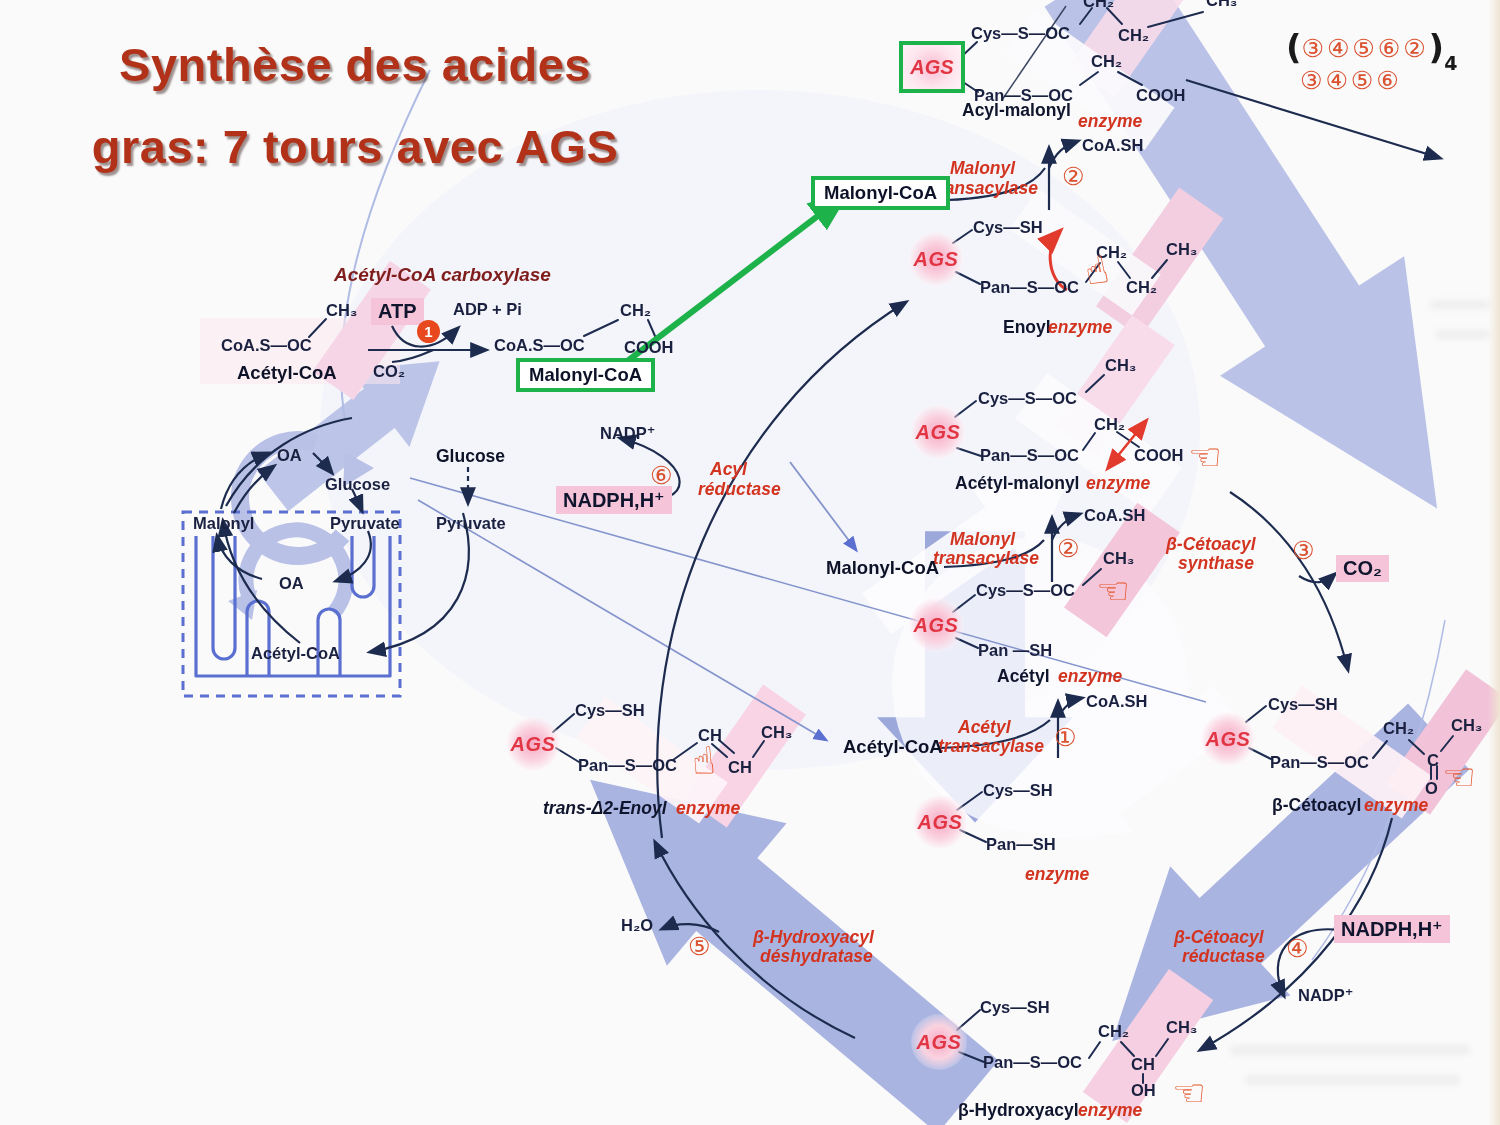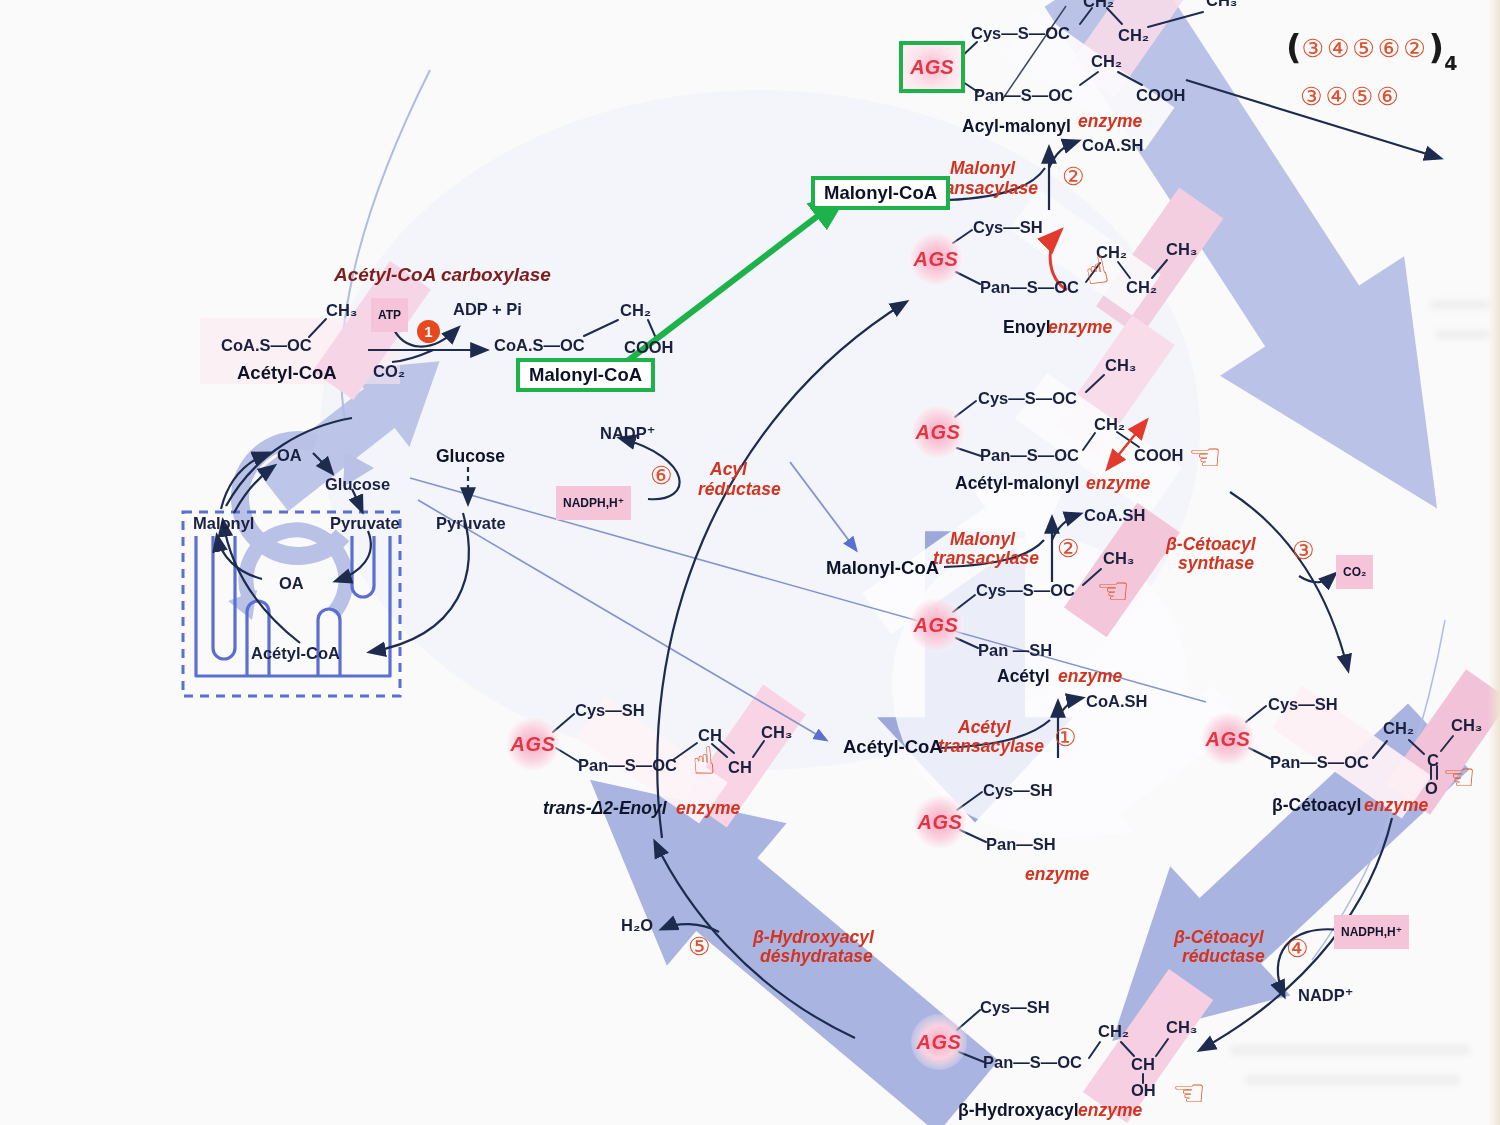--- a/index.html
+++ b/index.html
@@ -9,21 +9,21 @@
   .lbl{position:absolute;white-space:nowrap;}
   .f{font-weight:600;font-size:16.5px;color:#1a2140;}
   .nm{font-weight:bold;font-size:17.5px;color:#10152e;}
   .nmit{font-weight:bold;font-style:italic;font-size:17.5px;color:#10152e;}
   .fb{font-weight:bold;font-size:18.5px;color:#0d1228;}
   .enz{font-style:italic;font-weight:bold;font-size:17.5px;color:#d23420;}
   .enzb{font-style:italic;font-weight:bold;font-size:19px;color:#7f1d1d;}
   .step{font-family:"DejaVu Sans",sans-serif;font-size:25px;color:#da5230;line-height:1;}
   .stepfill{width:23px;height:23px;border-radius:50%;background:#e8481e;color:#fff;
             font-weight:bold;font-size:15px;line-height:23px;text-align:center;}
-  .pinkbox{background:#f5c4d9;color:#10152e;font-weight:bold;font-size:12px;padding:10px 7px;}
+  .pinkbox{background:#f5c4d9;color:#10152e;font-weight:bold;font-size:20px;padding:2px 7px;}
   .greenbox{border:4px solid #1db24a;background:#ffffff;color:#0d1228;font-weight:bold;
             font-size:18.5px;padding:2px 9px;}
   .ags{position:absolute;width:56px;height:56px;border-radius:50%;
        background:radial-gradient(circle,#f7a9c3 0%,#fad3e0 42%,rgba(255,244,248,0.25) 68%,rgba(255,255,255,0) 78%);
        display:flex;align-items:center;justify-content:center;}
   .ags span{font-style:italic;font-weight:bold;font-size:20px;color:#e23544;letter-spacing:.5px;}
   .agsbox{position:absolute;width:58px;height:44px;border:4px solid #1db24a;
           background:radial-gradient(circle,#f9bccf 0%,#fde5ee 55%,#fff2f7 100%);
           display:flex;align-items:center;justify-content:center;}
   .agsbox span{font-style:italic;font-weight:bold;font-size:20px;color:#e23544;}
@@ -211,29 +211,31 @@
     <path d="M1067,290 C1047,278 1045,246 1060,231" stroke-width="3" marker-end="url(#mR)"></path>
     <path d="M1108,468 L1146,421" stroke-width="2.5" marker-start="url(#mRs)" marker-end="url(#mR)"></path>
   </g>
 
   <g>
     <path d="M600,382 L840,199" stroke="#1db24a" stroke-width="6" fill="none" marker-end="url(#mG)"></path>
   </g>
 </svg>
 
 <div class="title">
+  <div>Synthèse des acides</div>
+  <div>gras: 7 tours avec AGS</div>
 </div>
 
 <div class="stoich" style="left:1286px;top:34px;">
   <span class="par">(</span>
   <span class="digits">③④⑤⑥②</span>
   <span class="par">)</span>
   <span class="sub4">4</span>
 </div>
-<span class="lbl stoich digits step" style="left:1300px;top:84px;letter-spacing:3px;">③④⑤⑥</span>
+<span class="lbl stoich digits step" style="left:1300px;top:68px;letter-spacing:3px;">③④⑤⑥</span>
 
 <span class="lbl enzb" style="left:334px;top:264px;">Acétyl-CoA carboxylase</span>
 <span class="lbl f" style="left:326px;top:301px;">CH₃</span>
 <span class="lbl pinkbox" style="left:371px;top:298px;">ATP</span>
 <span class="lbl f" style="left:453px;top:300px;">ADP + Pi</span>
 <span class="lbl f" style="left:620px;top:301px;">CH₂</span>
 <span class="lbl stepfill" style="left:417px;top:320px;">1</span>
 <span class="lbl f" style="left:221px;top:336px;">CoA.S—OC</span>
 <span class="lbl f" style="left:494px;top:336px;">CoA.S—OC</span>
 <span class="lbl f" style="left:624px;top:338px;">COOH</span>
@@ -259,21 +261,21 @@
 <span class="lbl f" style="left:1083px;top:-8px;">CH₂</span>
 <span class="lbl f" style="left:1206px;top:-9px;">CH₃</span>
 <span class="lbl f" style="left:971px;top:24px;">Cys—S—OC</span>
 <span class="lbl f" style="left:1118px;top:26px;">CH₂</span>
 <div class="agsbox" style="left:899px;top:41px;">
       <span>AGS</span>
     </div>
 <span class="lbl f" style="left:1091px;top:52px;">CH₂</span>
 <span class="lbl f" style="left:974px;top:86px;">Pan—S—OC</span>
 <span class="lbl f" style="left:1136px;top:86px;">COOH</span>
-<span class="lbl nm" style="left:962px;top:116px;">Acyl-malonyl</span>
+<span class="lbl nm" style="left:962px;top:100px;">Acyl-malonyl</span>
 <span class="lbl enz" style="left:1078px;top:111px;">enzyme</span>
 
 <span class="lbl f" style="left:1082px;top:136px;">CoA.SH</span>
 <span class="lbl enz" style="left:950px;top:158px;">Malonyl</span>
 <span class="lbl enz" style="left:932px;top:178px;">transacylase</span>
 <span class="lbl step" style="left:1062px;top:164px;">②</span>
 <span class="lbl greenbox" style="left:811px;top:176px;">Malonyl-CoA</span>
 
 <span class="lbl f" style="left:973px;top:218px;">Cys—SH</span>
 <div class="ags" style="left:908px;top:231px;">

